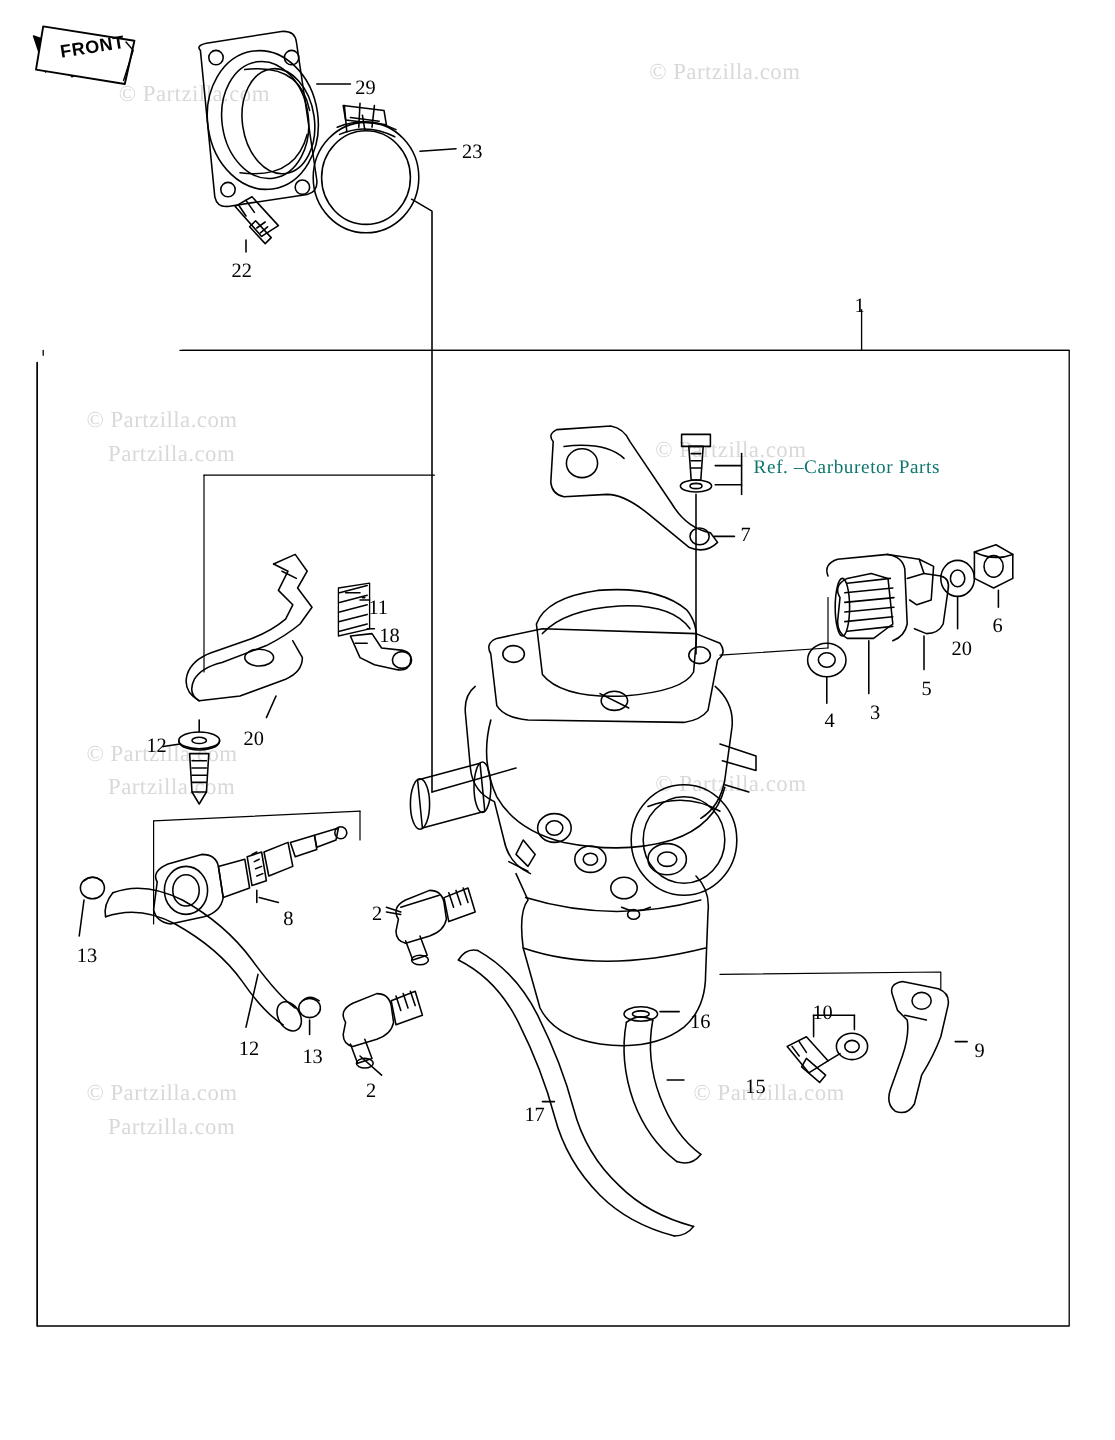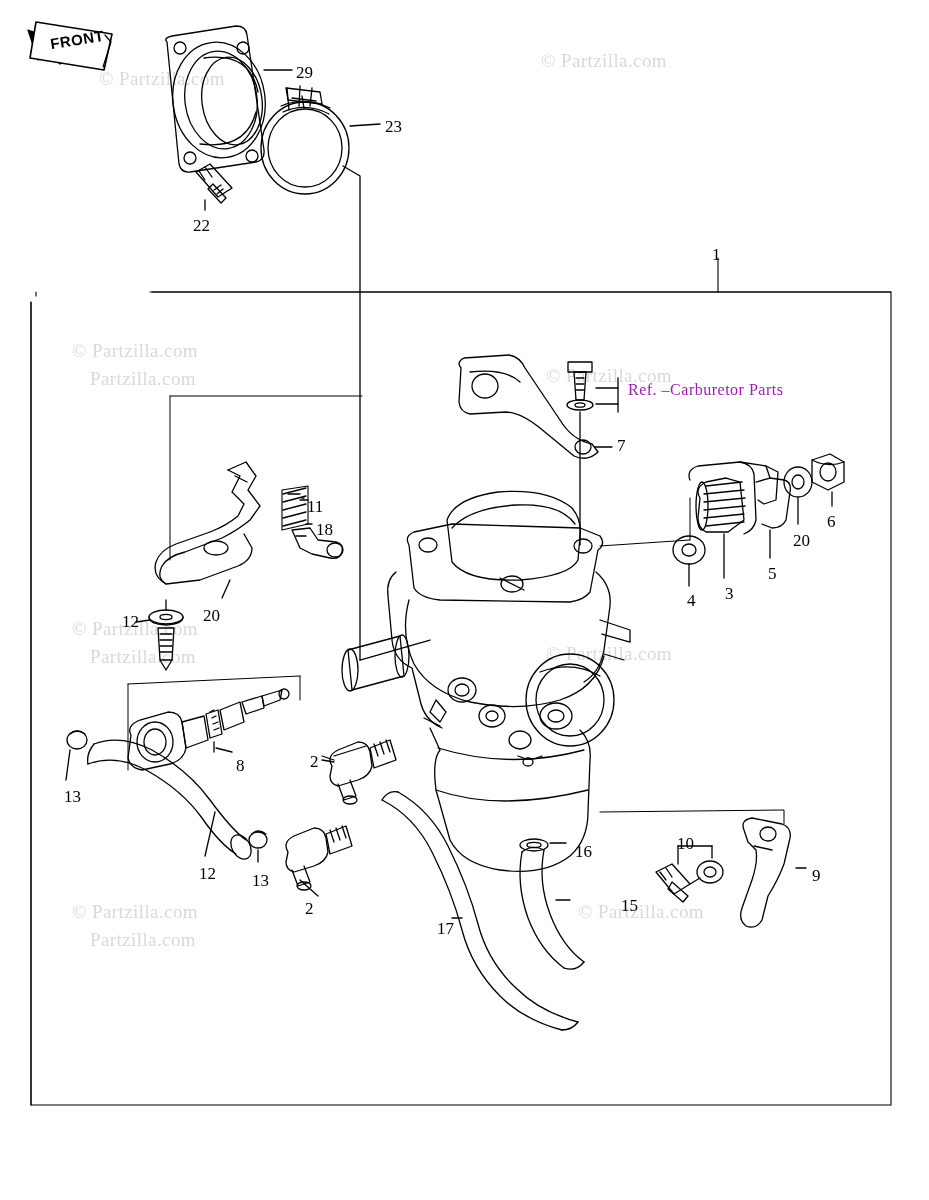--- a/index.html
+++ b/index.html
@@ -33,21 +33,21 @@
     font-size: 17px;
     color: #000;
     white-space: nowrap;
     line-height: 1;
   }
   .ref-label {
     position: absolute;
     font-family: "Liberation Serif", serif;
     font-size: 16px;
     letter-spacing: 0.5px;
-    color: #a21caf;
+    color: #0f766e;
     white-space: nowrap;
   }
   .watermark {
     position: absolute;
     font-family: "Liberation Serif", serif;
     font-size: 19px;
     color: #d9d9d9;
     white-space: nowrap;
     letter-spacing: 0.4px;
     user-select: none;

